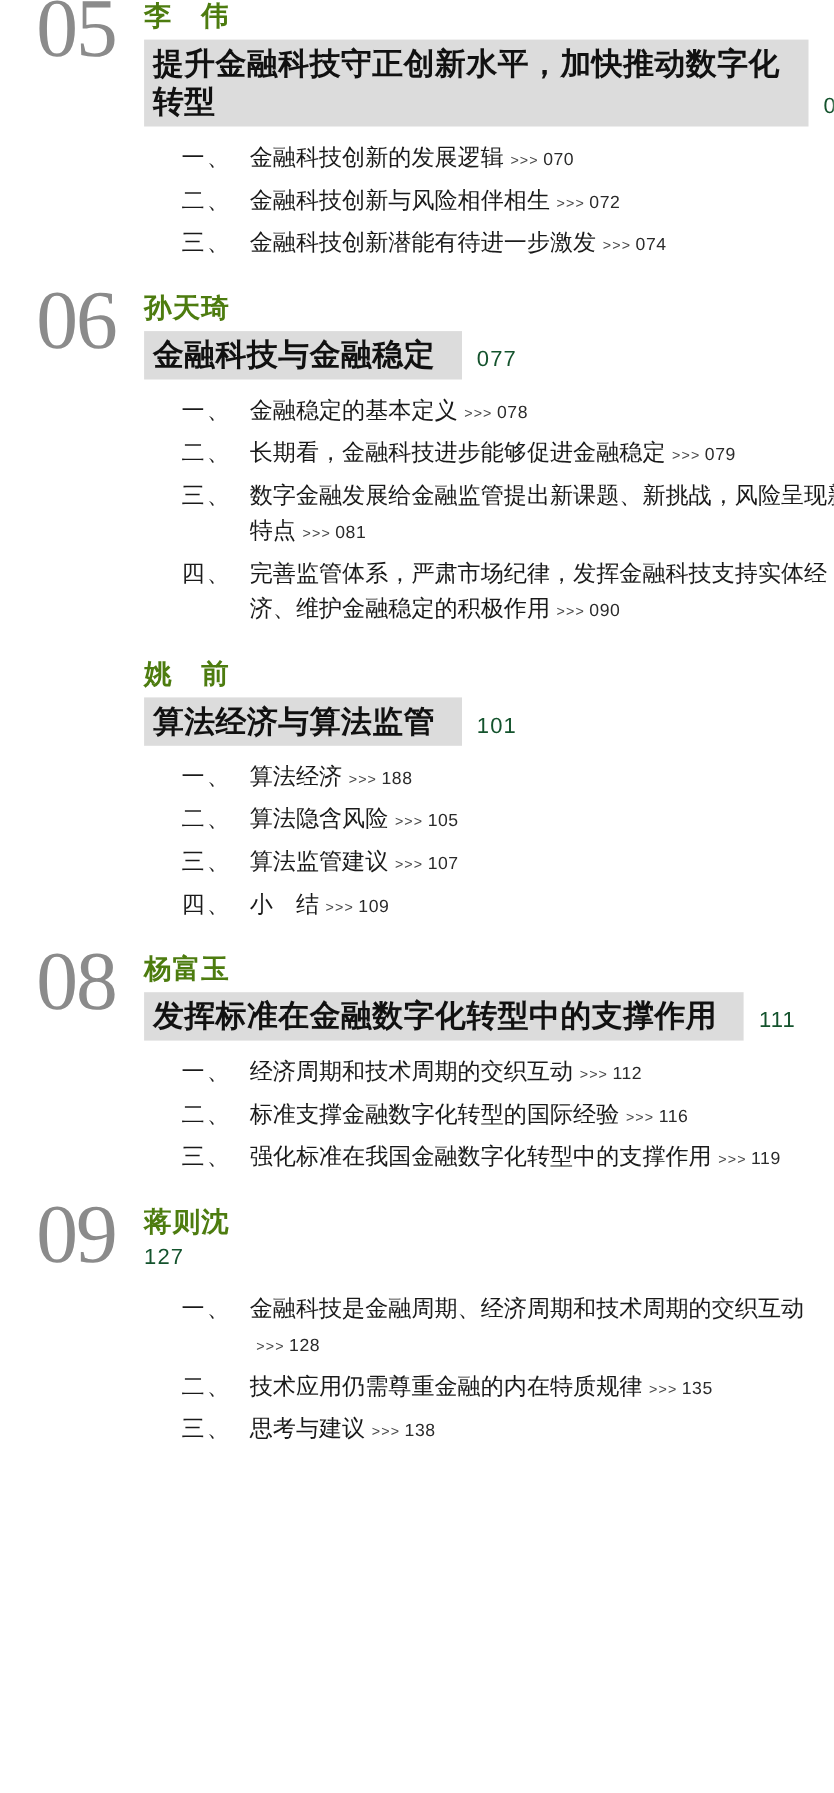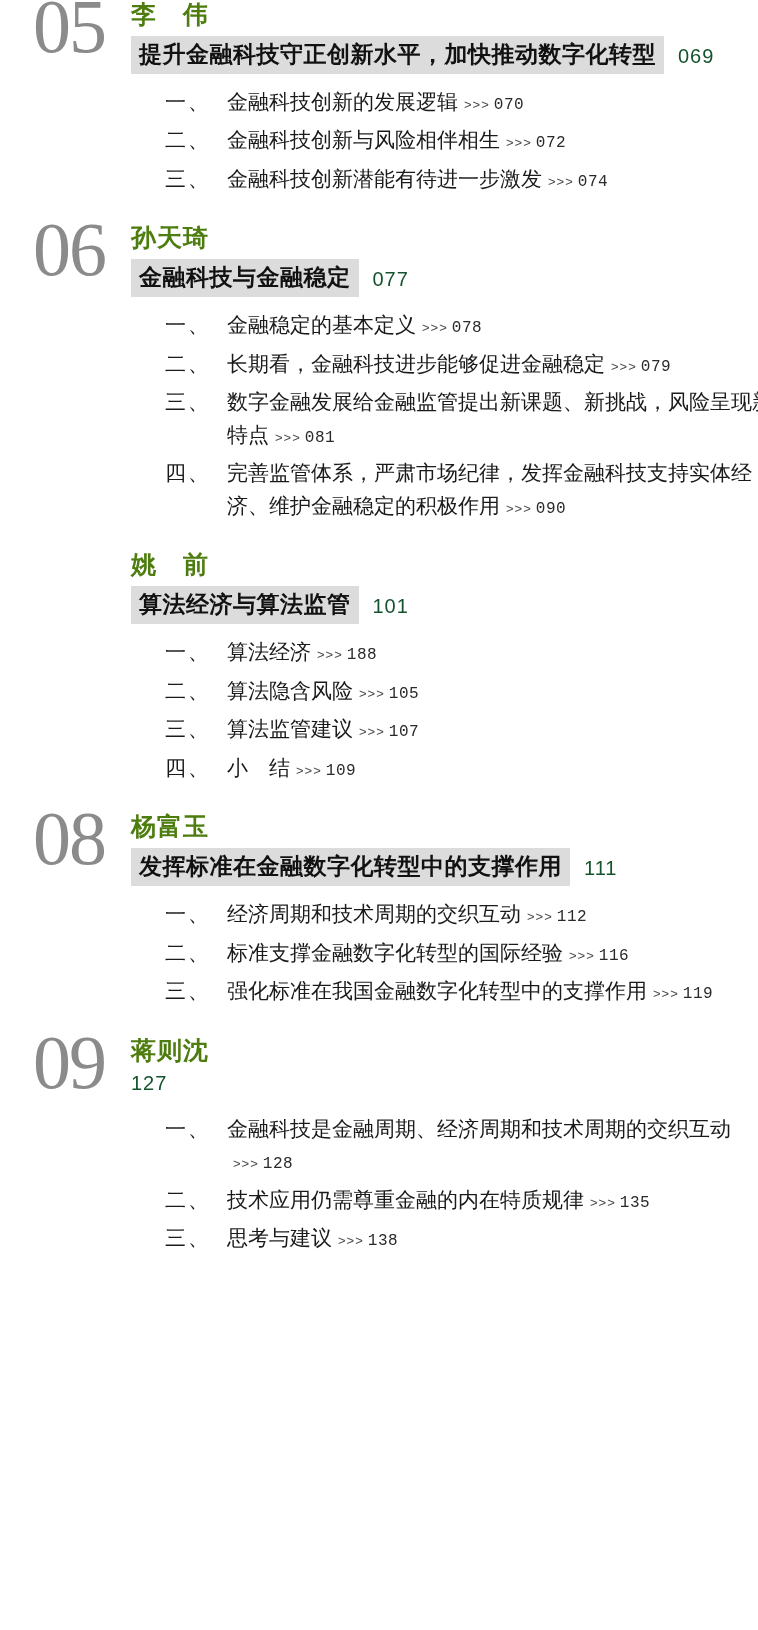--- a/index.html
+++ b/index.html
@@ -50,22 +50,22 @@
   }
   .title-row {
     display: flex;
     align-items: flex-end;
     gap: 14px;
     margin-bottom: 10px;
   }
   .title {
     display: inline-block;
     background: #dcdcdc;
-    padding: 4px 8px 5px 8px;
-    font-size: 23px;
+    padding: 4px 24px 5px 8px;
+    font-size: 28px;
     font-weight: 700;
     line-height: 1.25;
     color: #111111;
     letter-spacing: 0.5px;
     font-family: "DejaVu Sans", "Liberation Sans", sans-serif;
   }
   .title-page {
     font-size: 20px;
     color: #14532d;
     padding-bottom: 6px;
@@ -99,21 +99,21 @@
   .sec-dots {
     font-size: 13px;
     color: #4a4a4a;
     letter-spacing: 1px;
     margin: 0 4px 0 6px;
     font-family: "Liberation Sans", sans-serif;
   }
   .sec-page {
     font-size: 16px;
     color: #2a2a2a;
-    font-family: Liberation Mono, monospace;
+    font-family: Liberation Sans, sans-serif;
     letter-spacing: 0.5px;
   }
   .e1 { margin-top: 0; }
 </style>
 </head>
 <body>
 
 <div class="page">
 
   <div class="entry e1">

